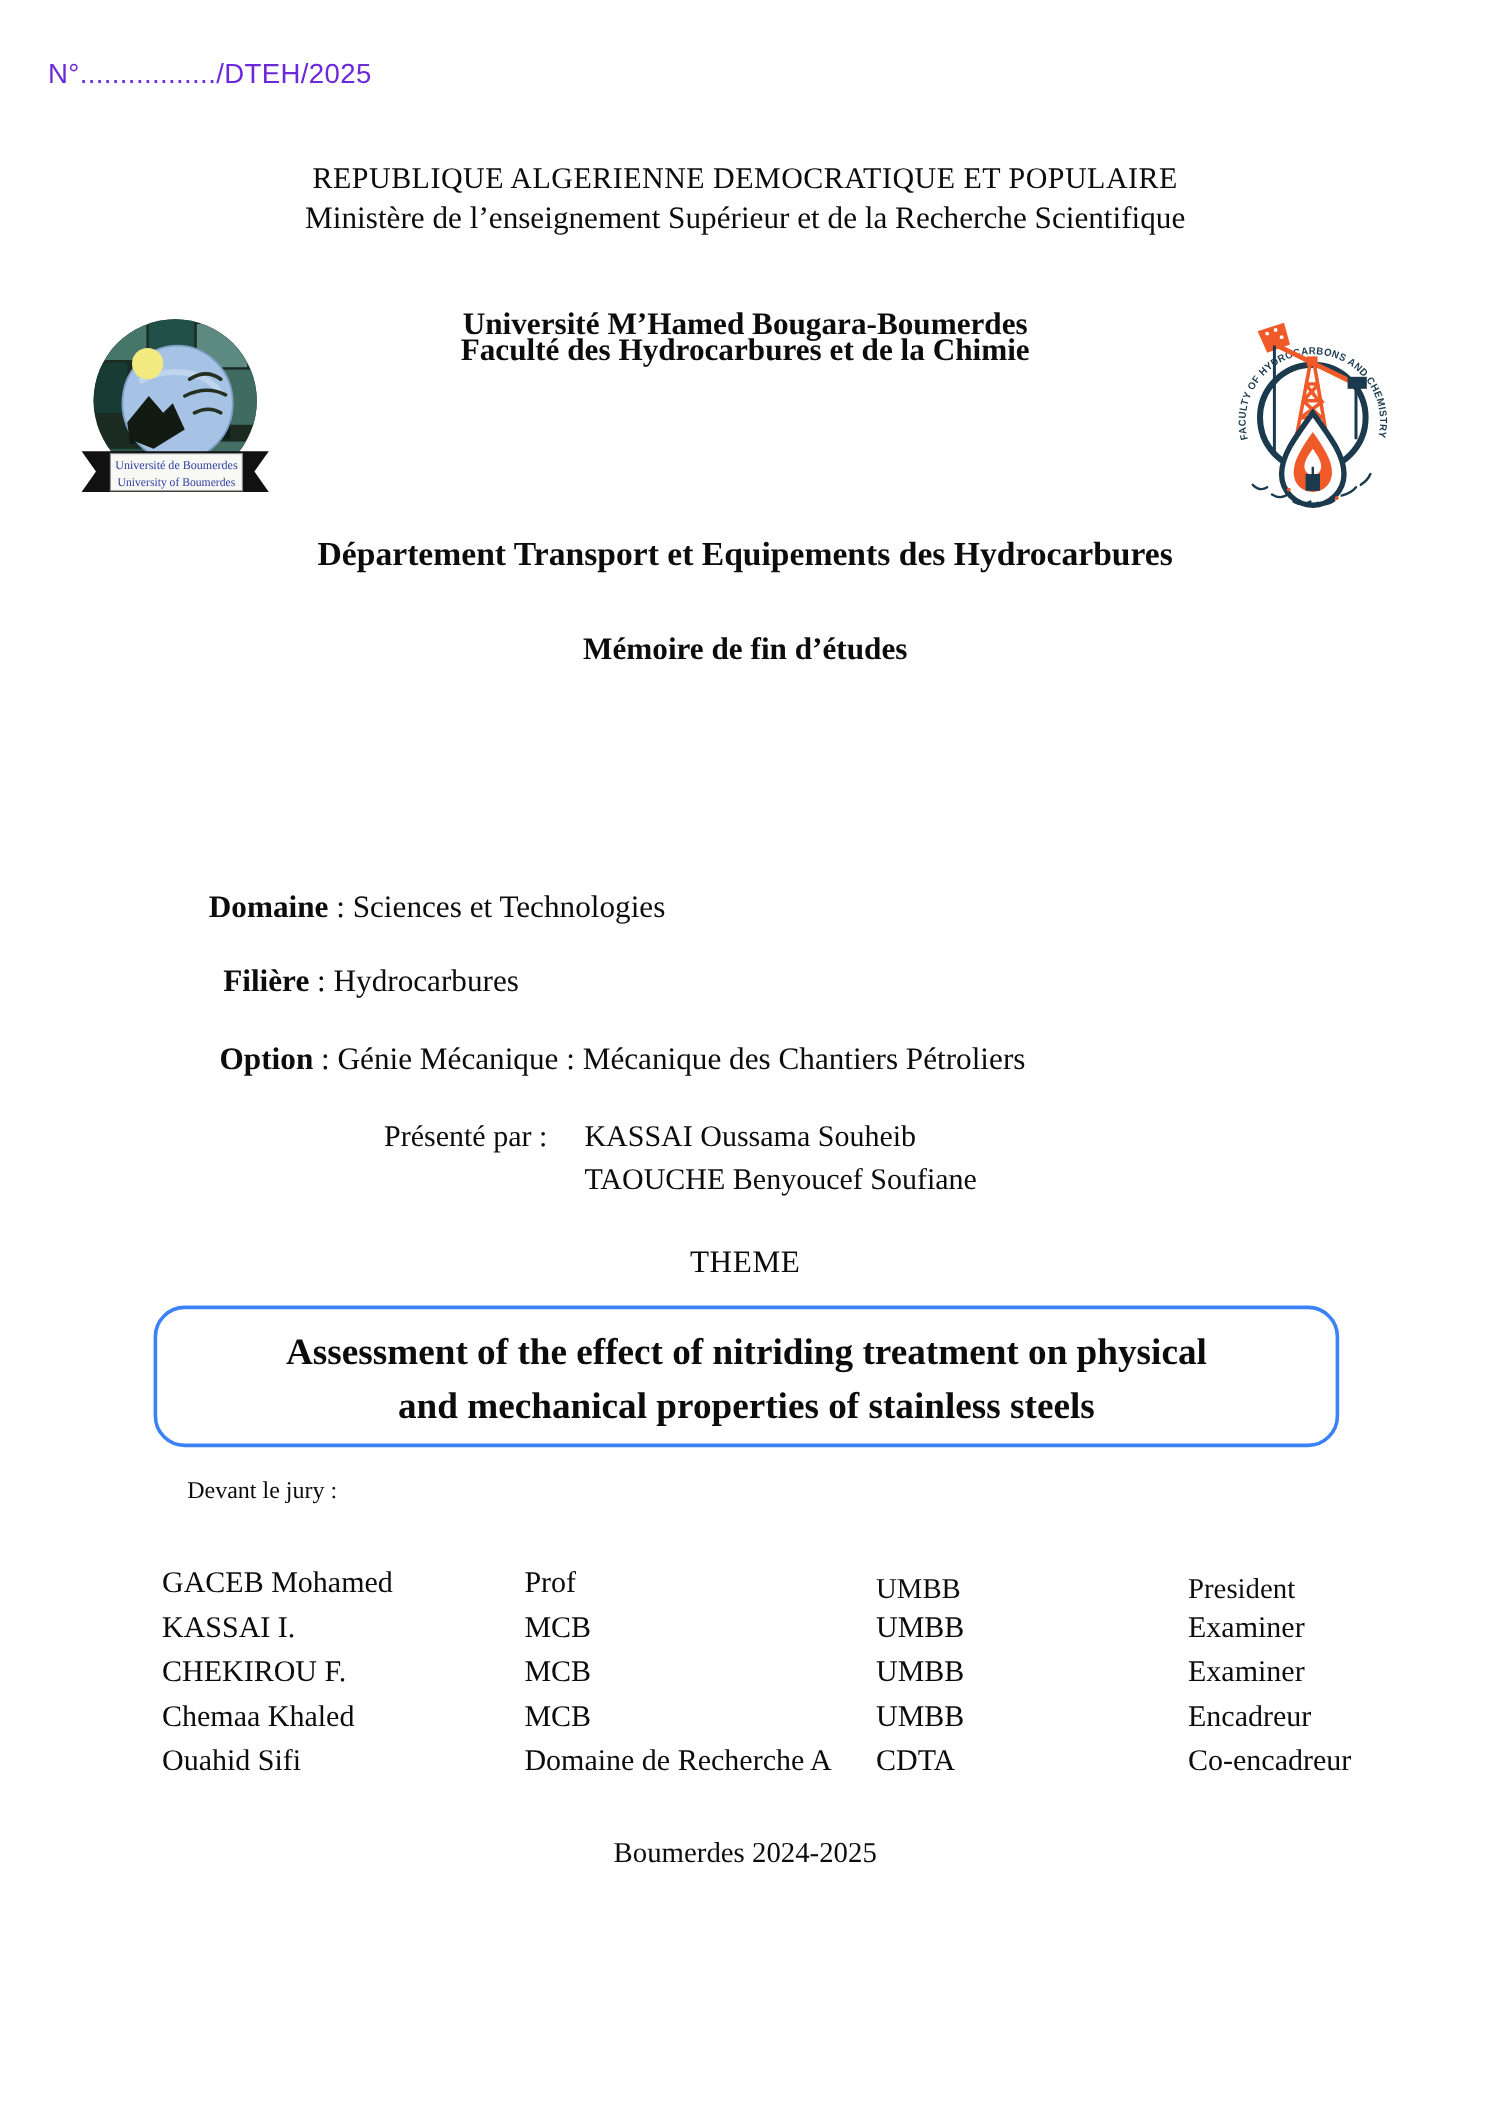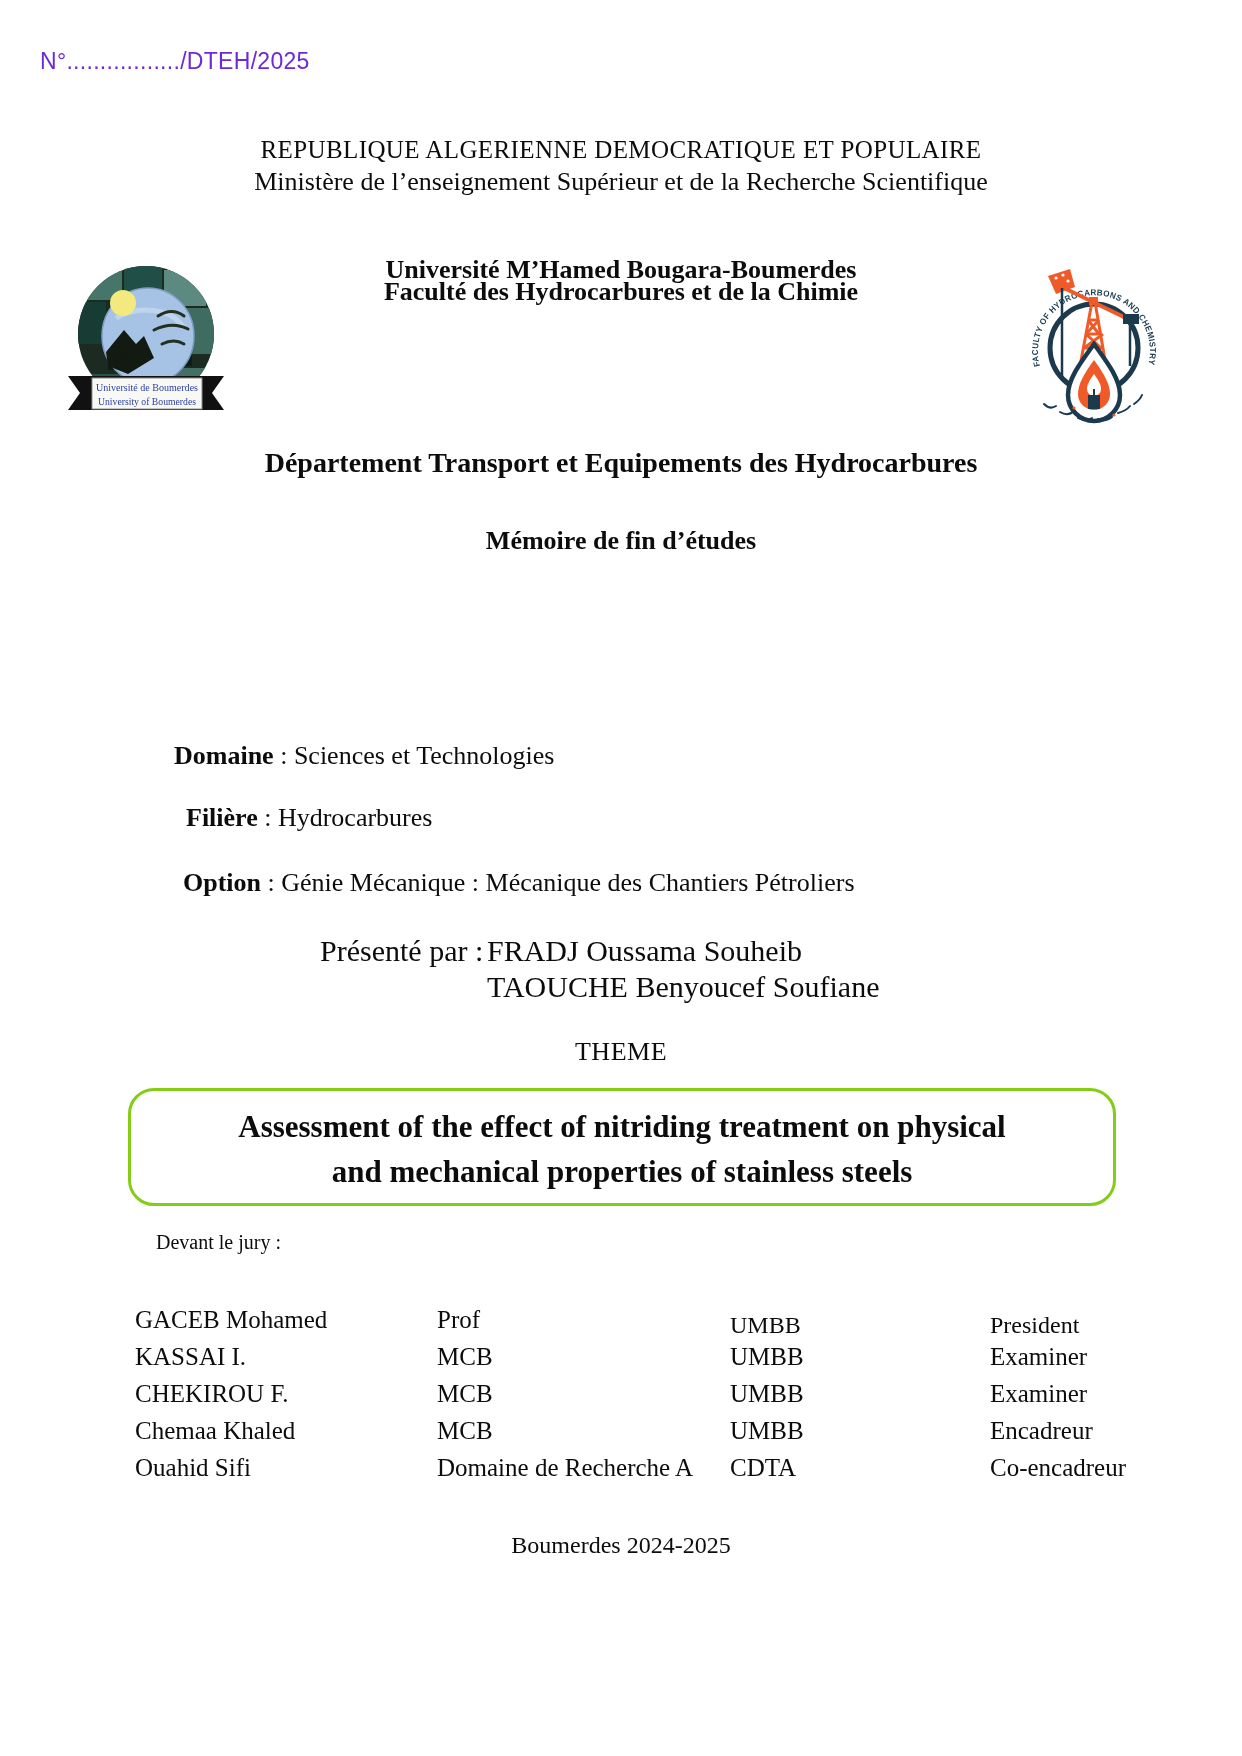--- a/index.html
+++ b/index.html
@@ -21,25 +21,25 @@
   }
   .rep1{font-size:25px;letter-spacing:.4px;}
   .rep2{font-size:26px;}
   .univ{font-size:26px;font-weight:bold;margin-top:12px;}
   .fac{font-size:26px;font-weight:bold;}
   .dept{font-size:28px;font-weight:bold;}
   .mem{font-size:26px;font-weight:bold;}
   .master{font-size:44px;font-weight:bold;letter-spacing:.5px;}
   .field{font-size:26px;}
   .field b{font-weight:bold;}
-  .pres{font-size:30px;}
+  .pres{font-size:25px;}
   .theme-label{font-size:26px;letter-spacing:.5px;}
   .theme-box{
     left:128px;top:1088px;width:988px;height:118px;
-    border:3px solid #84cc16;border-radius:26px;
+    border:3px solid #3b82f6;border-radius:26px;
     box-sizing:border-box;
     text-align:center;
     padding-top:13px;
   }
   .theme-title{font-size:31px;font-weight:bold;line-height:45px;}
   .jury-heading{font-size:20px;}
   .jury{
     left:135px;top:1305px;width:1010px;
     font-size:25px;
   }
@@ -153,21 +153,21 @@
   <div class="abs center mem" style="top:526px;">Mémoire de fin d’études</div>
 
 
   <div class="abs field" style="left:174px;top:741px;"><b>Domaine</b><span> : Sciences et Technologies</span></div>
 
   <div class="abs field" style="left:186px;top:803px;"><b>Filière</b><span> : Hydrocarbures</span></div>
 
   <div class="abs field" style="left:183px;top:868px;"><b>Option</b><span> : Génie Mécanique : Mécanique des Chantiers Pétroliers</span></div>
 
   <div class="abs pres" style="left:320px;top:934px;">Présenté par :</div>
-  <div class="abs pres" style="left:487px;top:934px;">FRADJ Oussama Souheib</div>
+  <div class="abs pres" style="left:487px;top:934px;">KASSAI Oussama Souheib</div>
   <div class="abs pres" style="left:487px;top:970px;">TAOUCHE Benyoucef Soufiane</div>
 
   <div class="abs center theme-label" style="top:1037px;">THEME</div>
 
   <div class="abs theme-box">
     <div class="theme-title">Assessment of the effect of nitriding treatment on physical</div>
     <div class="theme-title">and mechanical properties of stainless steels</div>
   </div>
 
   <div class="abs jury-heading" style="left:156px;top:1231px;">Devant le jury :</div>

